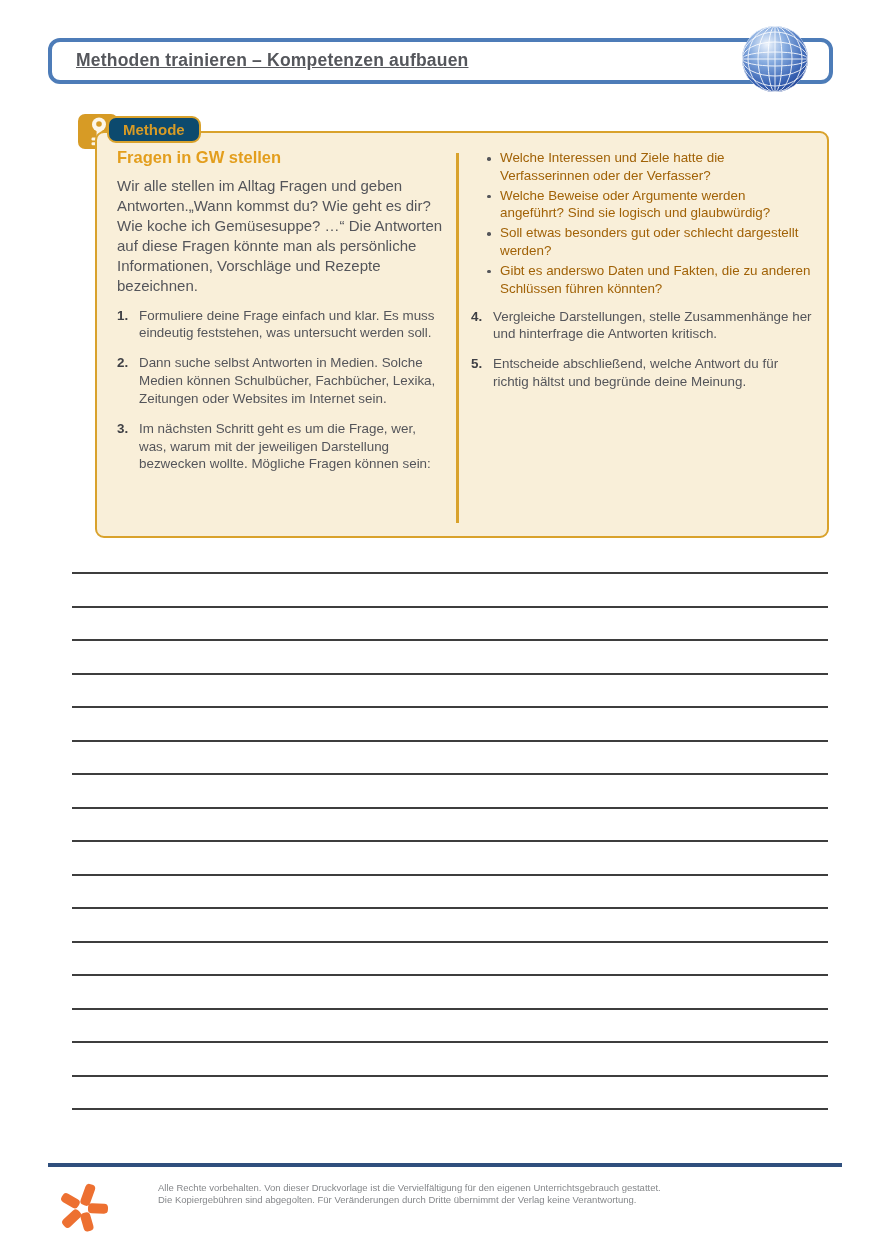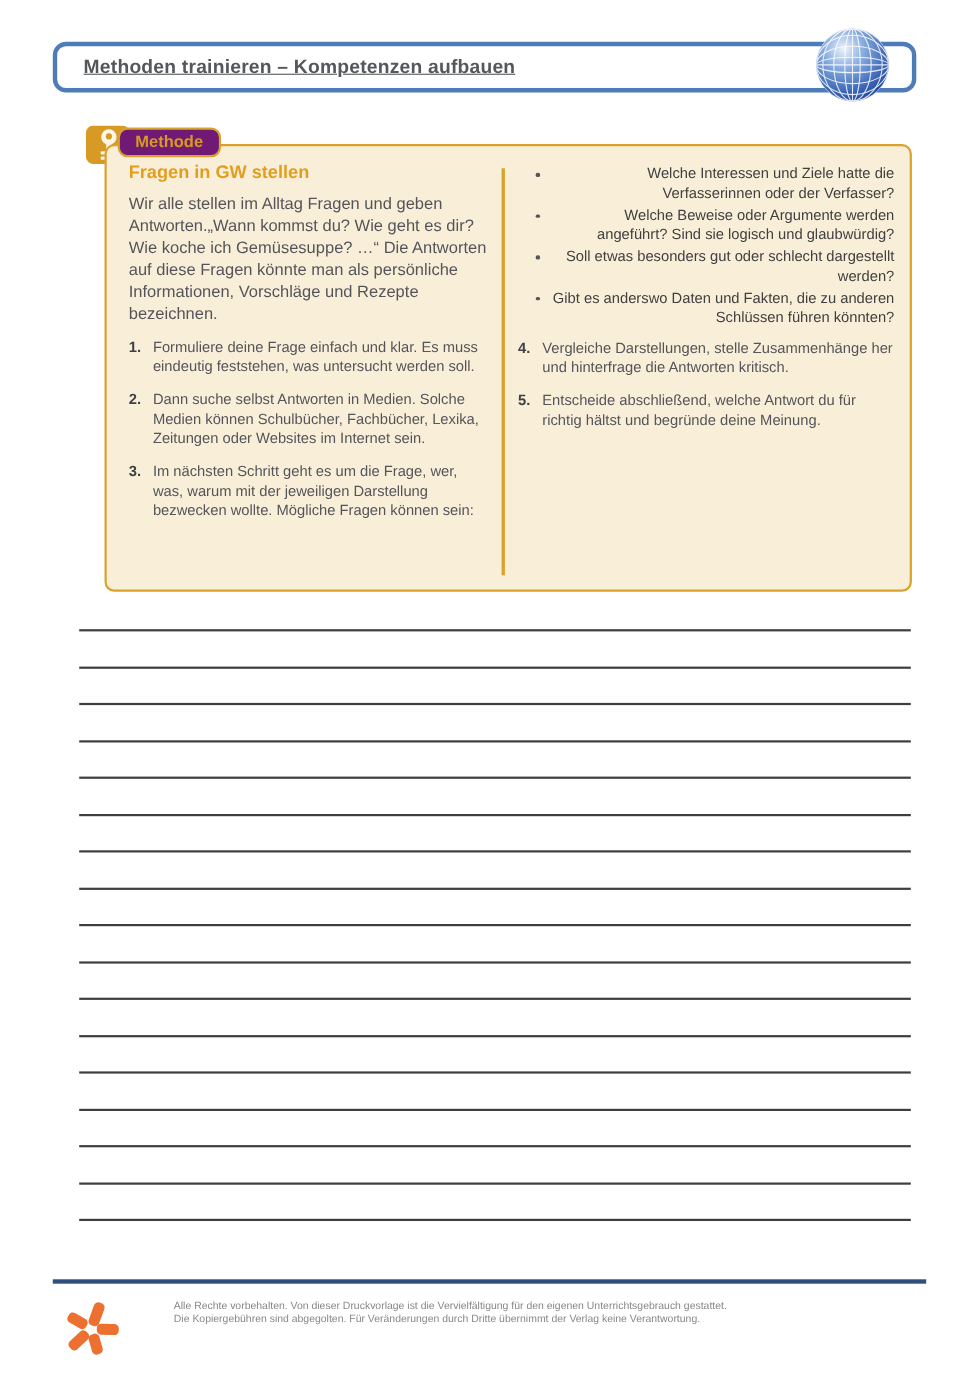--- a/index.html
+++ b/index.html
@@ -9,36 +9,36 @@
   
   .header-frame{position:absolute;left:48px;top:38px;width:785px;height:46px;
     border:4px solid #4d7cb8;border-radius:12px;box-sizing:border-box;background:#ffffff;}
   .header-title{position:absolute;left:76px;top:50px;font-size:17.5px;font-weight:bold;
     color:#55575c;letter-spacing:.2px;text-decoration:underline;}
   .globe{position:absolute;left:740px;top:24px;width:70px;height:70px;}
 
   
   .methode-icon{position:absolute;left:78px;top:114px;width:40px;height:35px;}
   .methode-badge{position:absolute;left:107px;top:116px;height:27px;box-sizing:border-box;
-    background:#701a75;border:2.5px solid #d9a22c;border-radius:9px;padding:0 14px;
+    background:#0c4a6e;border:2.5px solid #d9a22c;border-radius:9px;padding:0 14px;
     display:flex;align-items:center;font-size:15px;font-weight:bold;color:#d79b25;z-index:3;}
 
   
   .method-box{position:absolute;left:95px;top:131px;width:734px;height:407px;box-sizing:border-box;
     background:#f9efd9;border:2px solid #d9a22c;border-radius:9px;}
   .box-divider{position:absolute;left:359px;top:20px;width:2.5px;height:370px;background:#d9a22c;}
   .col-left{position:absolute;left:20px;top:15px;width:330px;}
   .col-right{position:absolute;left:374px;top:15px;width:342px;}
   .box-heading{font-size:16.5px;font-weight:bold;color:#e39e1d;margin:0 0 9px 0;}
   .para{font-size:15px;line-height:1.33;color:#54555a;margin:0 0 11px 0;}
   .step{display:flex;font-size:13.4px;line-height:1.33;color:#54555a;margin:0 0 12px 0;}
   .step .num{flex:0 0 22px;font-weight:bold;color:#3f4045;}
   .step .txt{flex:1;}
   .qlist{margin:1px 0 10px 0;}
-  .qitem{display:flex;font-size:13.4px;line-height:1.33;color:#404040;margin-bottom:2px;text-align:right;}
+  .qitem{display:flex;font-size:13.4px;line-height:1.33;color:#a16207;margin-bottom:2px;}
   .qitem .dot{flex:0 0 13px;margin-left:16px;position:relative;}
   .qitem .dot::after{content:"";position:absolute;left:0;top:8px;width:3.5px;height:3.5px;
     border-radius:50%;background:#54555a;}
   .qitem .txt{flex:1;}
 
   
   .writing-area{position:absolute;left:72px;top:572px;width:756px;}
   .wline{height:2px;background:#3e3e3e;margin-bottom:31.5px;}
 
   

